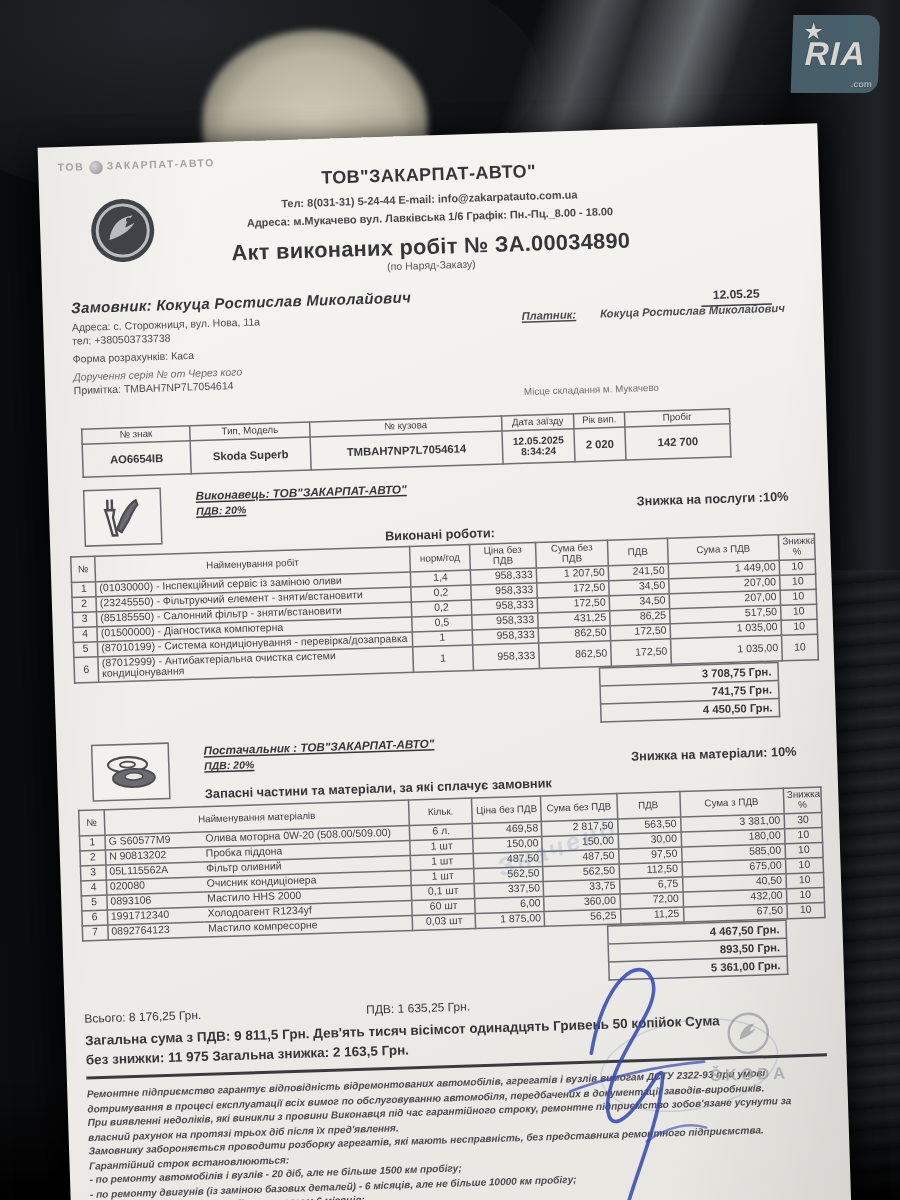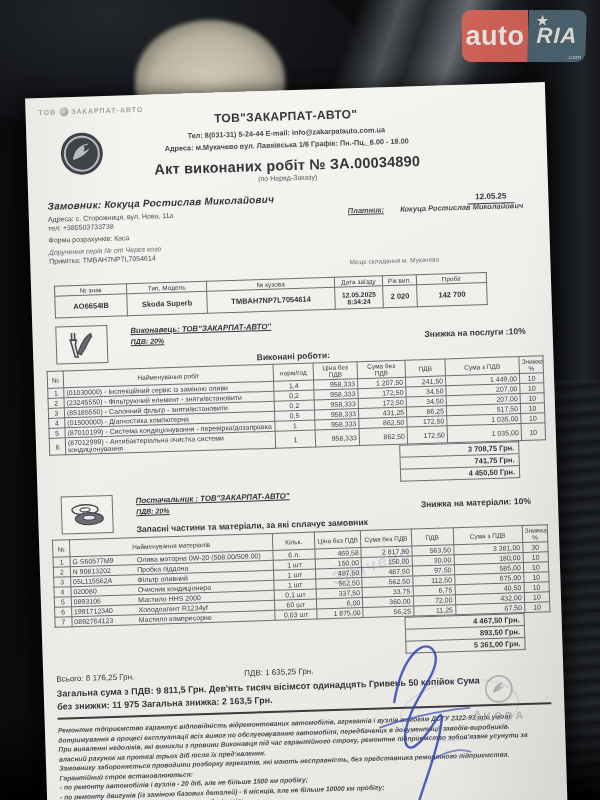--- a/index.html
+++ b/index.html
@@ -114,23 +114,20 @@
 <body>
 
 <div class="photo">
   <div class="bg-seat-top"></div>
   <div class="bg-headrest"></div>
   <div class="bg-streaks"></div>
   <div class="bg-pillar"></div>
   <div class="bg-seat-right"></div>
 
   <div class="brand-badge">
-    <div class="badge-auto">
-        <span>auto</span>
-      </div>
     <div class="badge-ria">
       <span class="star">★</span>
       <span>RIA</span>
       <span class="com">.com</span>
     </div>
   </div>
 
   <div class="paper">
 
     <div class="brand-stamp">

